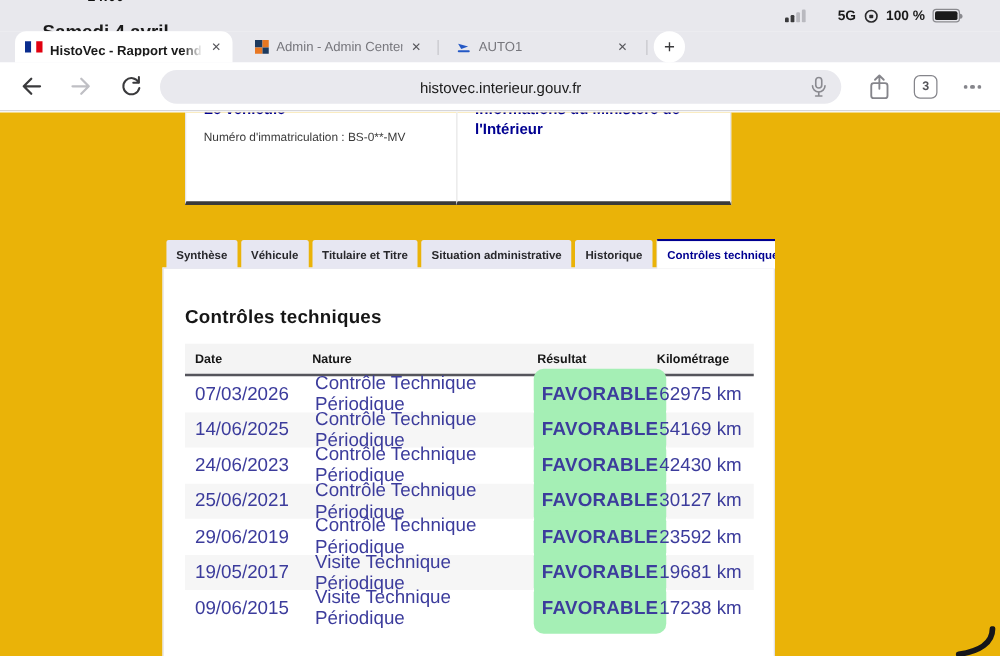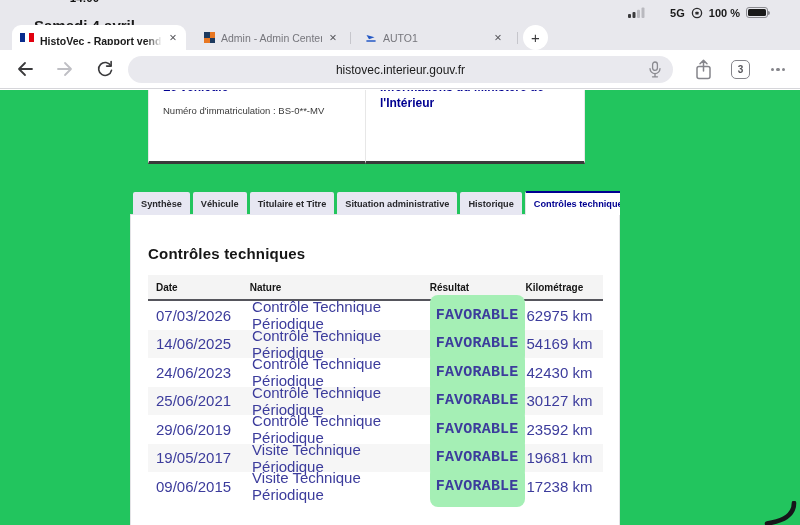--- a/index.html
+++ b/index.html
@@ -49,21 +49,21 @@
     background:#e9e9ee; display:flex; align-items:center; justify-content:center; }
   .addr-url { font-size:12px; color:#1a1a1a; }
   .mic { position:absolute; right:11px; top:5px; }
   .tabcount-btn { position:absolute; left:731px; top:10px; width:19px; height:19px; border:1.6px solid #85858b;
     border-radius:5px; display:flex; align-items:center; justify-content:center;
     font-size:10px; font-weight:600; color:#55555a; }
   .more-btn { position:absolute; left:766px; top:10px; width:24px; height:19px; display:flex; gap:2.5px;
     align-items:center; justify-content:center; }
   .more-btn i { width:3.2px; height:3.2px; border-radius:50%; background:#85858b; }
   
-  .page { position:absolute; left:0; top:90px; width:800px; height:435px; background:#22c55e; overflow:hidden; }
+  .page { position:absolute; left:0; top:90px; width:800px; height:435px; background:#eab308; overflow:hidden; }
   .info-card { position:absolute; top:-12px; height:86px; background:#fff;
     border:1px solid #e7e7e7; border-bottom:3px solid #3a3a3a; padding:0 14px; }
   .card-vehicle { left:148px; width:218px; }
   .card-ministry { left:365px; width:220px; }
   .card-title { font-size:12px; font-weight:bold; color:#000091; line-height:16px; }
   .card-line { font-size:9.5px; color:#3a3a3a; }
   .card-vehicle .card-line { margin-top:10px; }
   .card-ministry .card-line { margin-top:7px; }
   
   .nav-tabs { position:absolute; left:133px; top:101px; width:487px; height:24px;
@@ -80,21 +80,21 @@
   .t-head { display:flex; height:26px; align-items:center; background:#f4f4f4; border-bottom:2px solid #55555c; }
   .t-head span { font-size:10px; font-weight:bold; color:#161616; }
   .t-row { display:flex; height:28.5px; align-items:center; }
   .t-row.alt { background:#f6f6f6; }
   .t-row span { font-size:15px; color:#3c3c9c; }
   .c-date { width:84px; padding-left:8px; }
   .c-nature { width:188px; padding-left:2px;margin-left:19px; }
   .c-result { width:100px; padding-left:2px; }
   .c-km { width:83px; padding-left:2px; }
   .badge { display:inline-block; background:#a5efb5; color:#1b5c38; font-size:8.3px; font-weight:bold;
-    padding:12px 6px; border-radius:8px; letter-spacing:0.2px;font-family:Liberation Mono, monospace; }
+    padding:12px 6px; border-radius:8px; letter-spacing:0.2px; }
   .bottom-arc { position:absolute; right:1px; bottom:-2px; }
 </style>
 </head>
 <body>
 
 <div class="screen">
 
   <div class="status-bar">
     <div class="sb-left">
       <span class="sb-time">14:00</span>

